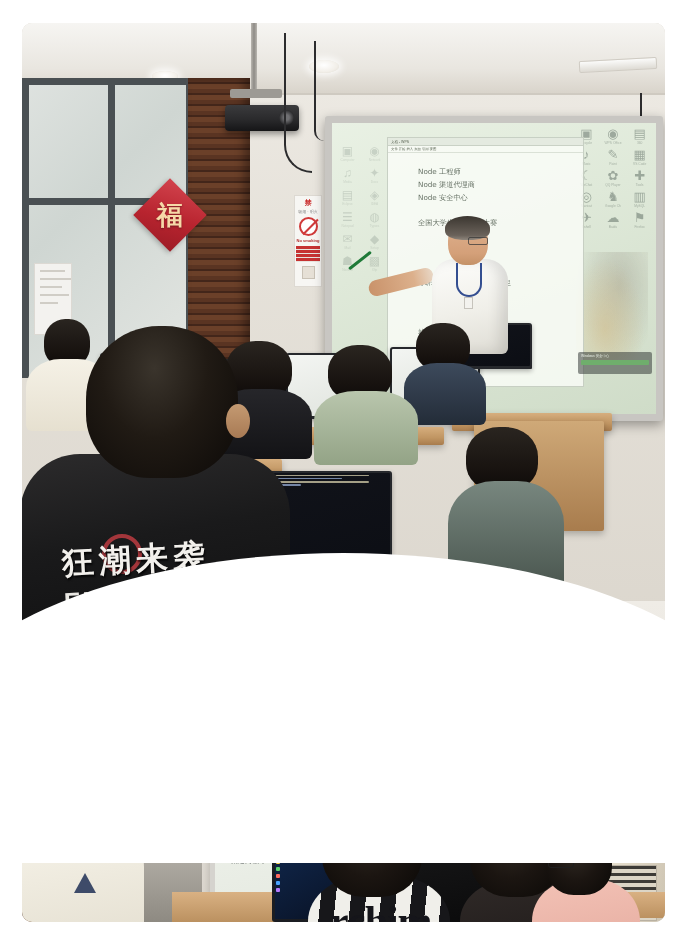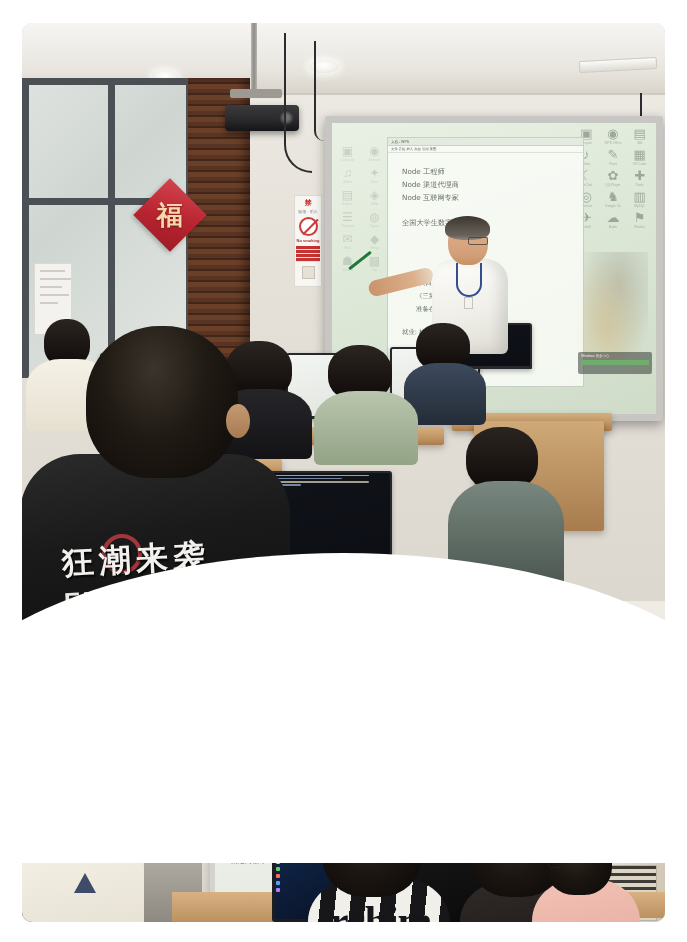--- a/index.html
+++ b/index.html
@@ -245,21 +245,21 @@
   .doc-titlebar {
     height: 8px; background: rgba(225,230,220,.85);
     border-bottom: 1px solid rgba(190,198,185,.7);
     font-size: 3.5px; color: #56604f; padding-left: 3px; line-height: 8px;
   }
   .doc-ribbon {
     height: 7px; font-size: 3.4px; color: #5f6a58;
     padding-left: 3px; line-height: 7px;
     border-bottom: 1px solid rgba(200,208,195,.6);
   }
-  .doc-body { padding: 12px 8px 0 14px; }
+  .doc-body { padding: 12px 8px 0 14px; margin-left: 16px; }
   .doc-line {
     font-size: 7.2px; color: #3d4a3c; line-height: 13px;
     font-family: "DejaVu Sans", sans-serif; white-space: nowrap;
     opacity: .8;
   }
   .doc-line.gap { margin-top: 12px; }
   .doc-line.small { font-size: 6.4px; }
   .doc-line.indent { padding-left: 14px; }
 
   .board-wood-art {
@@ -800,21 +800,21 @@
           </div>
 
           <div class="board-wood-art"></div>
 
           <div class="doc-window">
             <div class="doc-titlebar">文档 - WPS</div>
             <div class="doc-ribbon">文件  开始  插入  页面  引用  视图</div>
             <div class="doc-body">
               <div class="doc-line">Node  工程师</div>
               <div class="doc-line">Node  渠道代理商</div>
-              <div class="doc-line">Node  互联网专家</div>
+              <div class="doc-line">Node  安全中心</div>
               <div class="doc-line gap">全国大学生数字技术大赛</div>
               <div class="doc-line small gap" style="margin-top:48px">考研: 大四12月底, 复习时间不足</div>
               <div class="doc-line small indent">《三第学期开始全准备》</div>
               <div class="doc-line small indent">准备在2月20号左右, 复试</div>
               <div class="doc-line small" style="margin-top:10px">就业: 校园招聘</div>
               <div class="doc-line small indent" style="margin-top:14px">看图3-4</div>
             </div>
           </div>
 
           <div class="board-taskbar">

